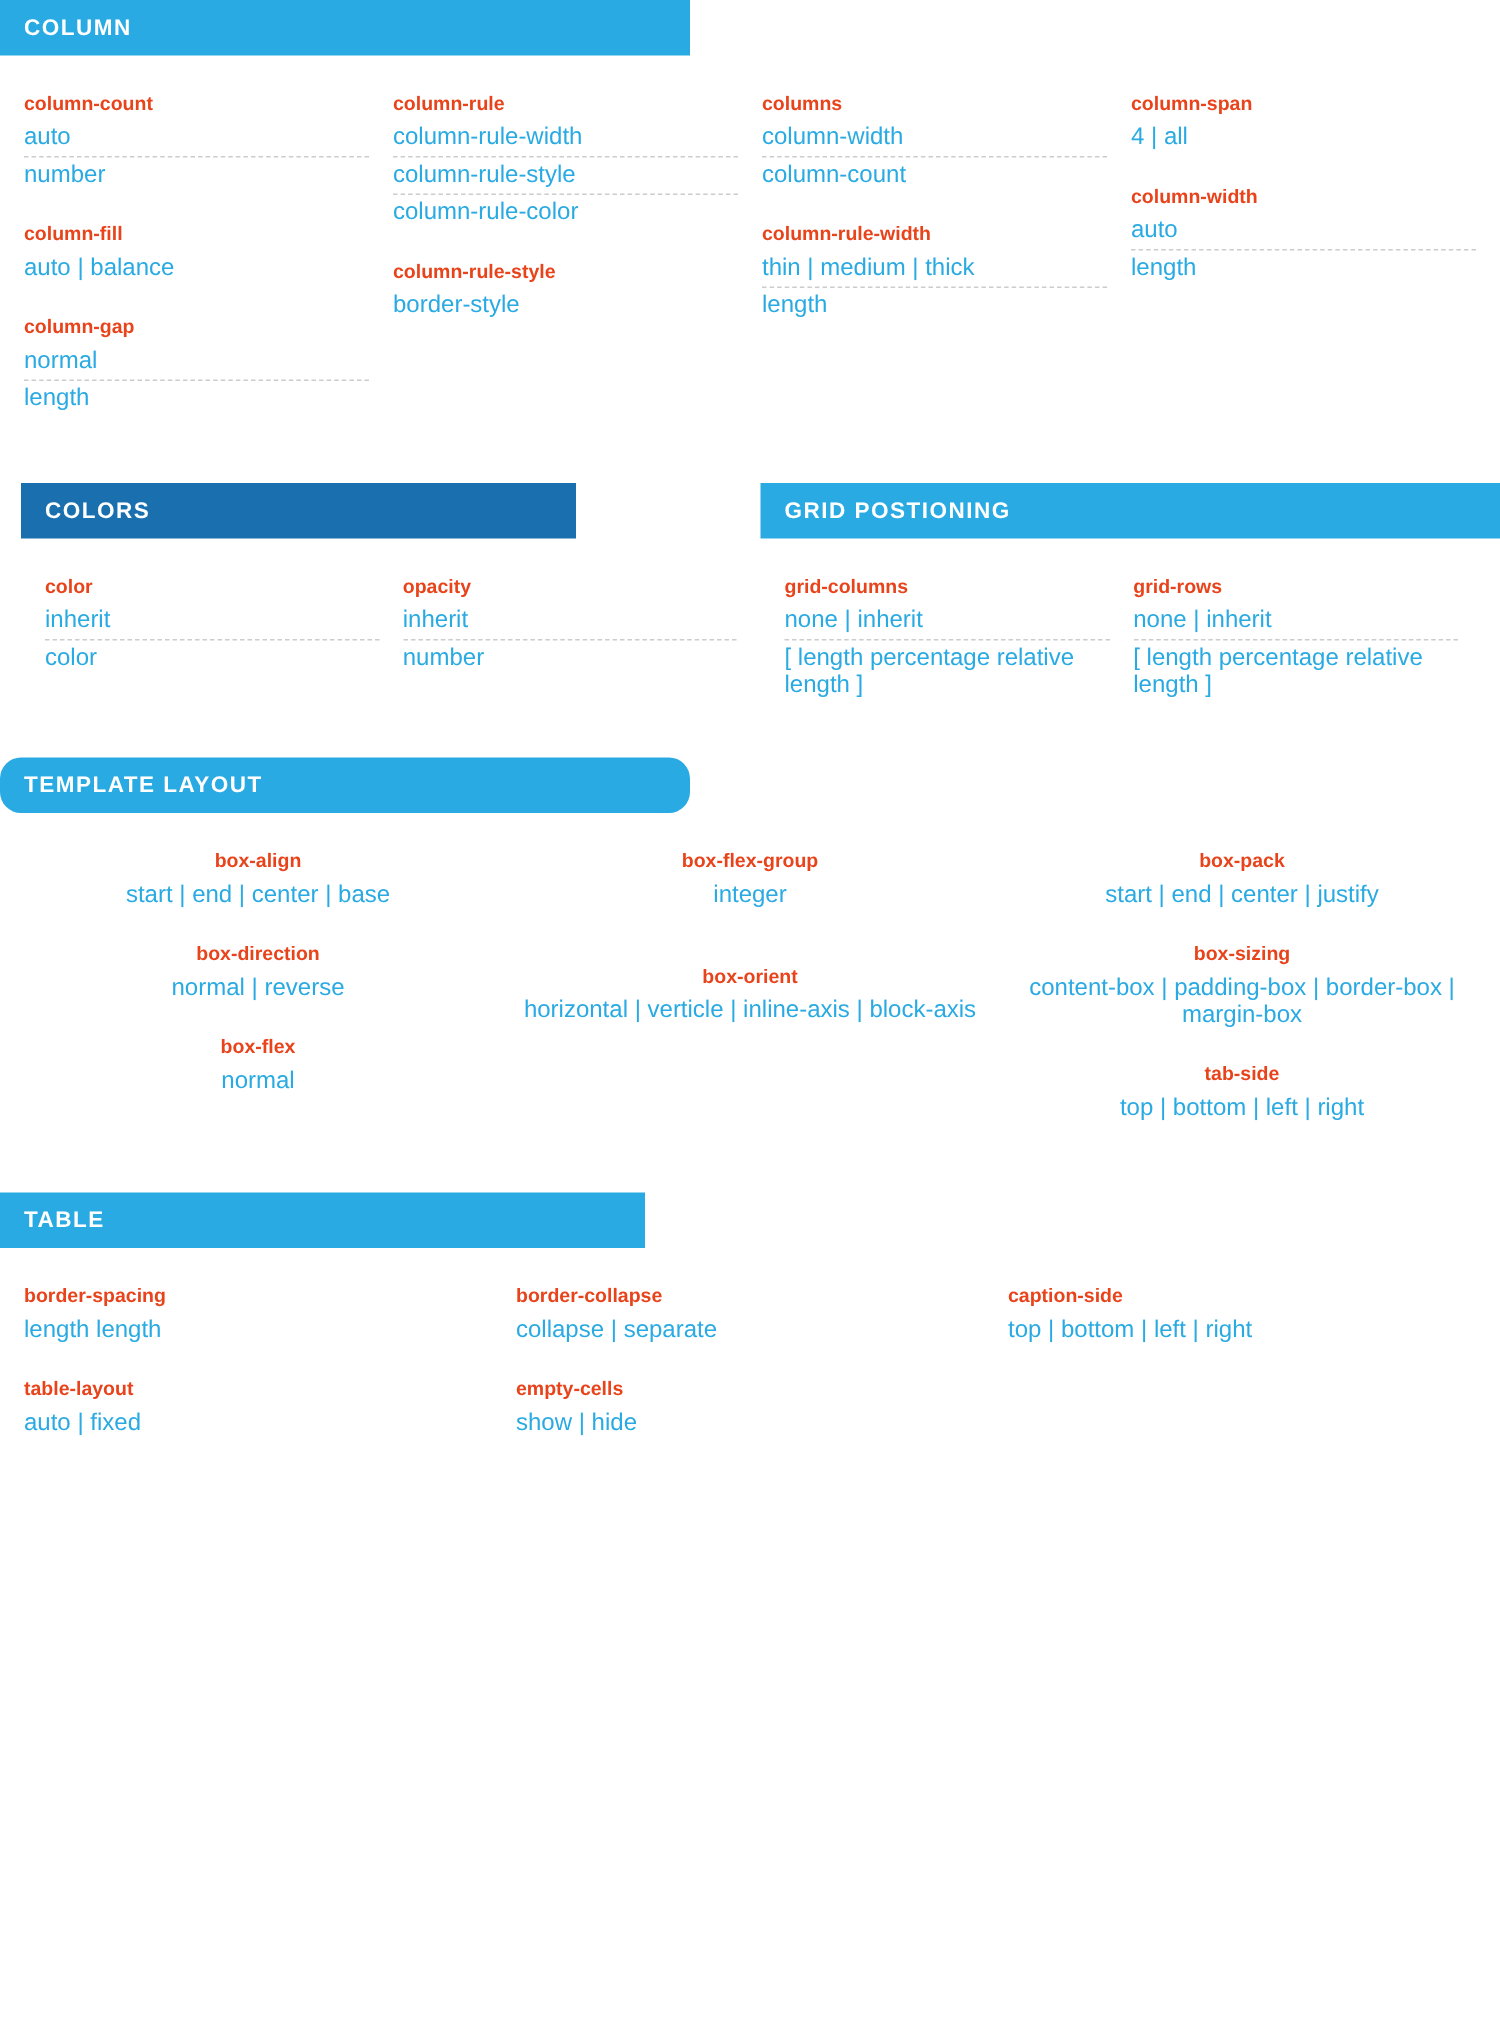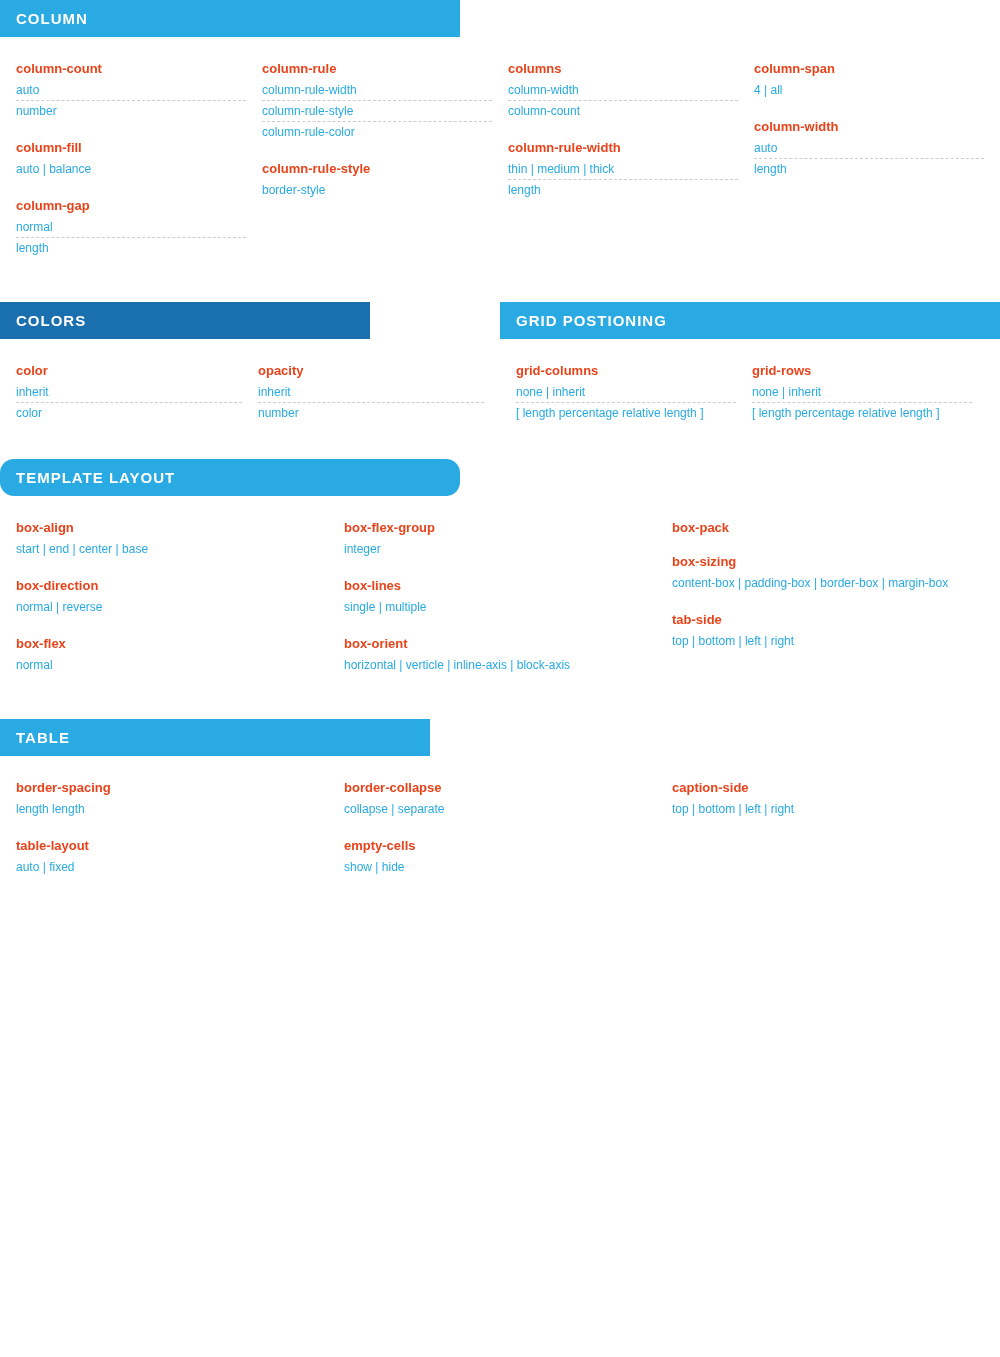--- a/index.html
+++ b/index.html
@@ -35,21 +35,21 @@
 
     .prop-name {
       color: #e8431a;
       font-weight: bold;
       font-size: 13px;
       margin-bottom: 4px;
     }
 
     .prop-value {
       color: #29aae2;
-      font-size: 12px;
+      font-size: 16px;
       padding: 3px 0;
       border-bottom: 1px dashed #ccc;
     }
 
     .prop-value:last-child {
       border-bottom: none;
     }
 
     .section-block {
       margin-bottom: 20px;
@@ -123,21 +123,21 @@
       <br>
       <div class="prop-block">
         <div class="prop-name">column-width</div>
         <div class="prop-value">auto</div>
         <div class="prop-value">length</div>
       </div>
     </div>
   </div>
 </div>
 
-<div style="display:grid; grid-template-columns:1fr 1fr; margin-bottom:16px;">
+<div style="display:grid; grid-template-columns:1fr 1fr; margin-bottom:16px;margin-left:14px;">
 
   <div>
     <div class="section-header blue-dark" style="width:370px; max-width:100%;">
       <span>COLORS</span>
     </div>
     <div style="display:grid; grid-template-columns:1fr 1fr; padding:8px 8px 16px 8px;">
       <div class="col">
         <div class="prop-name">color</div>
         <div class="prop-value">inherit</div>
         <div class="prop-value">color</div>
@@ -166,21 +166,21 @@
         <div class="prop-value">[ length percentage relative length ]</div>
       </div>
     </div>
   </div>
 </div>
 
 <div class="section-block">
   <div class="section-header blue-light" style="width:460px;border-radius:14px;">
     <span>TEMPLATE LAYOUT</span>
   </div>
-  <div style="display:grid; grid-template-columns:1fr 1fr 1fr; padding:8px 8px 16px 8px;">
+  <div style="display:grid; grid-template-columns:1fr 1fr 1fr; padding:8px 8px 16px 8px;text-align:center;">
 
     <div class="col">
       <div class="prop-block">
         <div class="prop-name">box-align</div>
         <div class="prop-value">start | end | center | base</div>
       </div>
       <br>
       <div class="prop-block">
         <div class="prop-name">box-direction</div>
         <div class="prop-value">normal | reverse</div>
@@ -191,34 +191,31 @@
         <div class="prop-value">normal</div>
       </div>
     </div>
 
     <div class="col">
       <div class="prop-block">
         <div class="prop-name">box-flex-group</div>
         <div class="prop-value">integer</div>
       </div>
       <br>
-      <div class="prop-block">
-        <div class="prop-name">box-lines</div>
-        <div class="prop-value">single | multiple</div>
-      </div>
       <br>
       <div class="prop-block">
         <div class="prop-name">box-orient</div>
         <div class="prop-value">horizontal | verticle | inline-axis | block-axis</div>
       </div>
     </div>
 
     <div class="col">
       <div class="prop-block">
         <div class="prop-name">box-pack</div>
+        <div class="prop-value">start | end | center | justify</div>
       </div>
       <br>
       <div class="prop-block">
         <div class="prop-name">box-sizing</div>
         <div class="prop-value">content-box | padding-box | border-box | margin-box</div>
       </div>
       <br>
       <div class="prop-block">
         <div class="prop-name">tab-side</div>
         <div class="prop-value">top | bottom | left | right</div>

